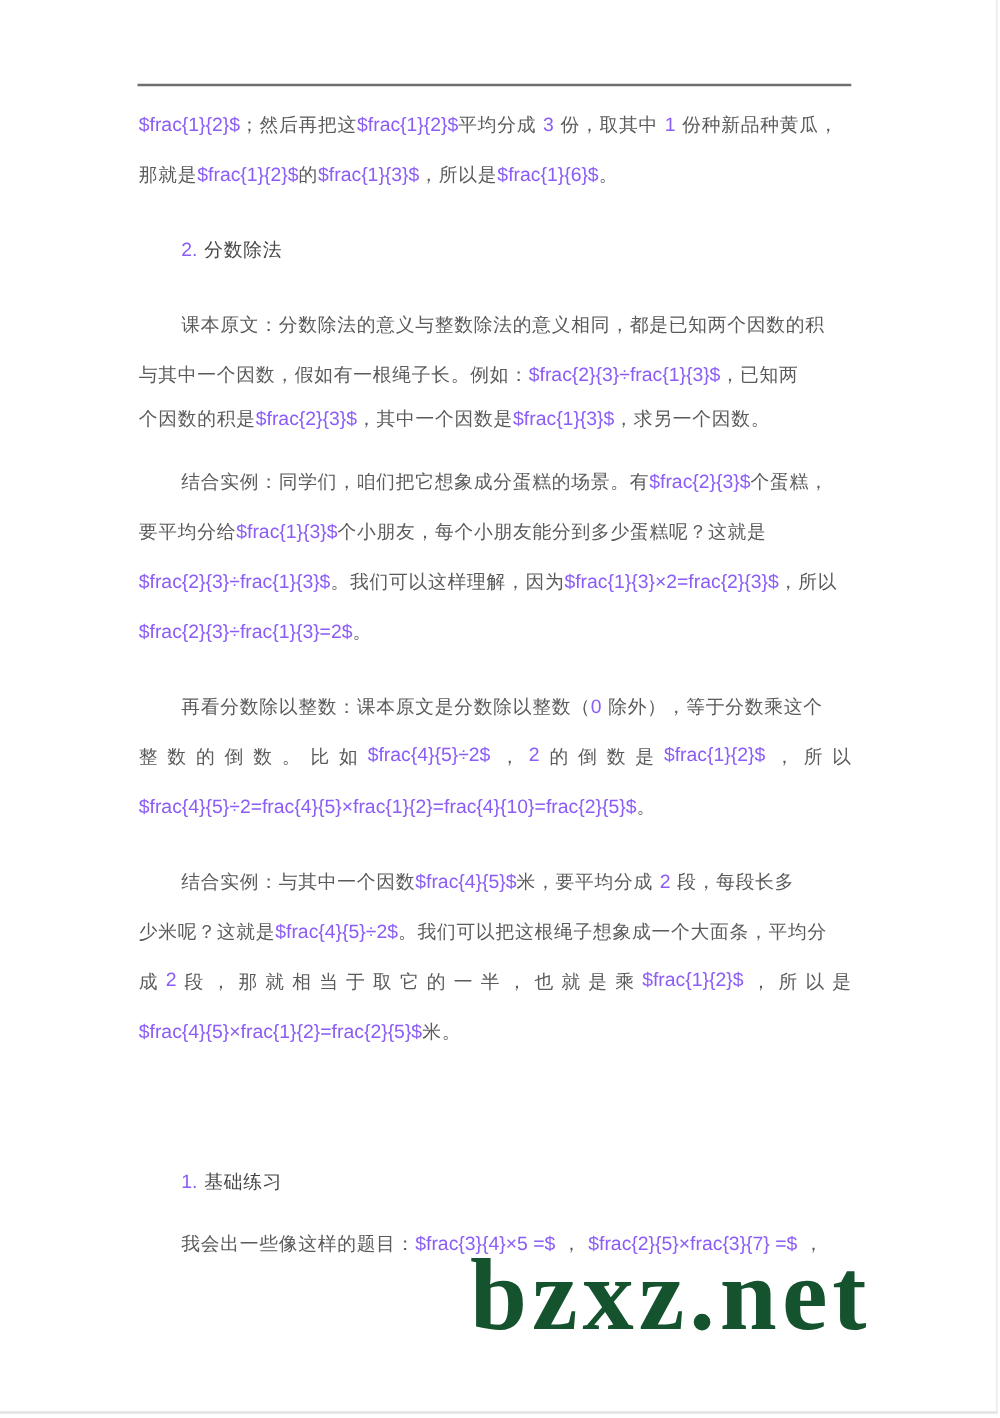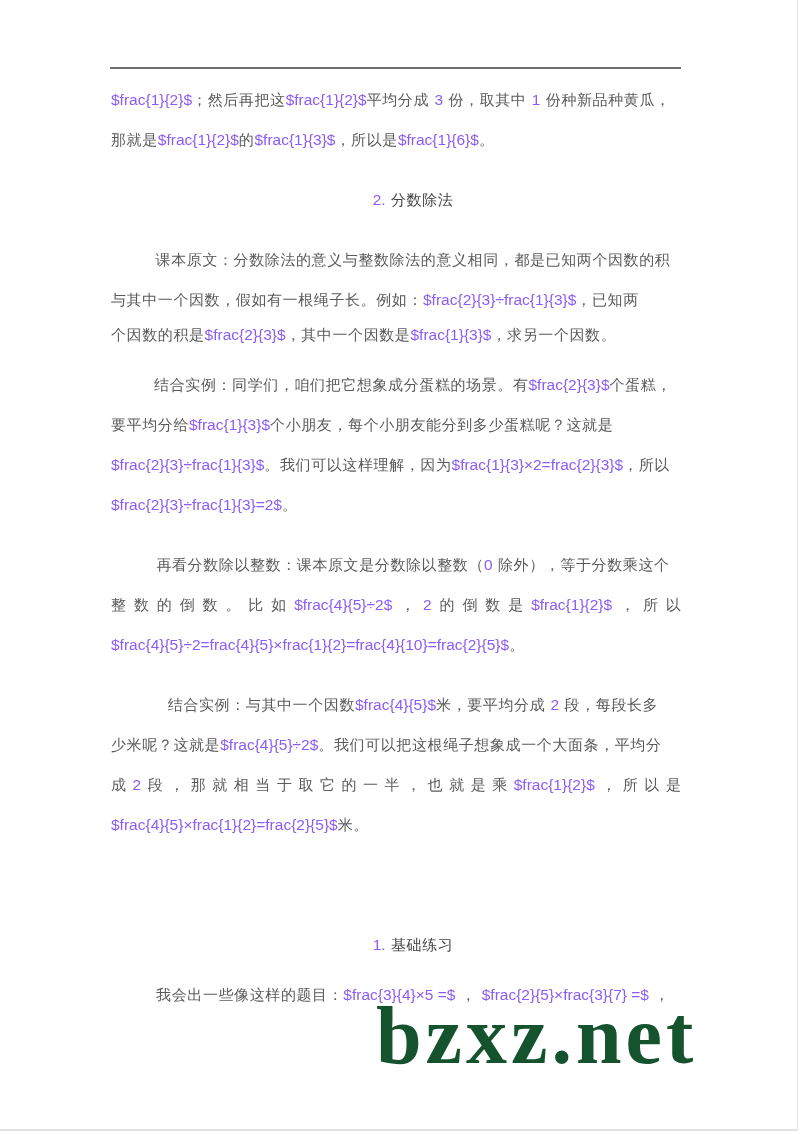--- a/index.html
+++ b/index.html
@@ -15,21 +15,21 @@
   }
   .header-rule {
     position: absolute; left: 110px; top: 67px; width: 571px; height: 2px;
     background: #6f6f6f;
   }
   .line {
     position: absolute; left: 111px; width: 570px; height: 24px;
     font-size: 15px; line-height: 24px; color: #5a5a5a; white-space: nowrap;
     letter-spacing: 0.6px;
   }
-  .line.indent { left: 145px; width: 536px; text-align: center; }
+  .line.indent { left: 145px; width: 536px; }
   .line.justify { display: flex; justify-content: space-between; letter-spacing: 0; }
   .m { color: #8b5cf6; font-family: "Liberation Sans", sans-serif; letter-spacing: 0; font-size: 15.5px; }
   .h { color: #444; }
   .watermark {
     position: absolute; left: 376px; top: 995px;
     font-family: Liberation Serif, serif; font-weight: bold;
     font-size: 82px; color: #14532d; letter-spacing: 4px; line-height: 1;
     z-index: 0;
   }
   .line { z-index: 1; }

